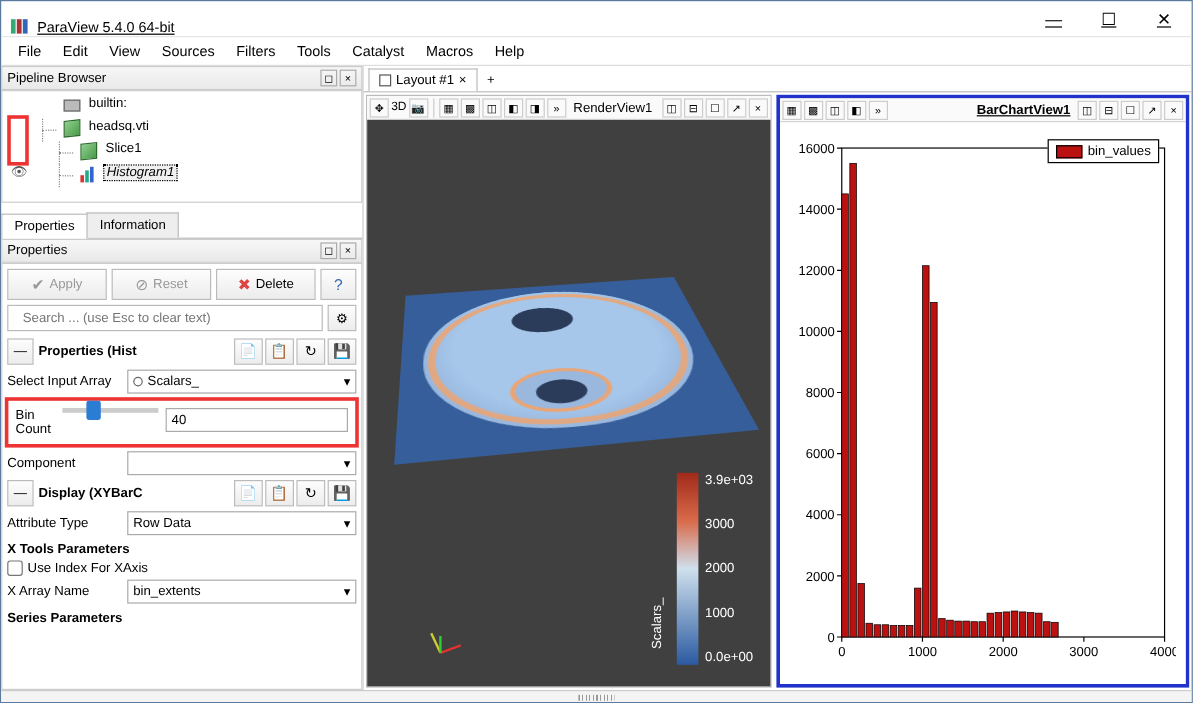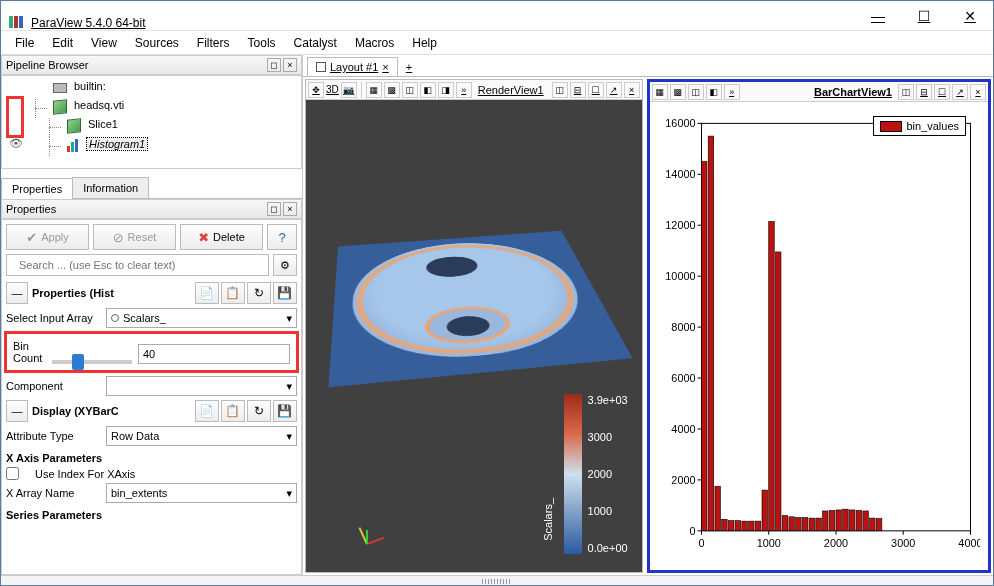--- a/index.html
+++ b/index.html
@@ -58,32 +58,32 @@
 .section-head .collapse{ width:22px;height:22px;border:1px solid #bbb;background:linear-gradient(#fdfdfd,#ececec);display:flex;align-items:center;justify-content:center;cursor:pointer;}
 .section-head .title{ font-weight:bold; flex:1; white-space:nowrap; overflow:hidden;}
 .mini-btns{ display:flex; gap:2px;}
 .mini-btn{ width:24px;height:22px;border:1px solid #bbb;background:linear-gradient(#fdfdfd,#ececec);display:flex;align-items:center;justify-content:center;cursor:pointer;font-size:12px;}
 
 .form-row{ display:flex; align-items:center; margin:3px 0; font-size:11px;}
 .form-row .lbl{ width:100px; }
 .form-row .combo{ flex:1; height:20px; border:1px solid #aaa; display:flex;align-items:center;padding:0 4px;position:relative;}
 .form-row .combo::after{content:'▾';position:absolute;right:4px;}
 
-.bincount-row{ display:flex;align-items:flex-end;padding:4px;}
+.bincount-row{ display:flex;align-items:flex-start;padding:4px;}
 .bincount-row .lbl{ width:60px;}
 .bincount-row .slider{ flex:0 0 80px; height:4px; background:#ccc; position:relative; margin:0 6px;}
 .bincount-row .slider .thumb{ position:absolute; left:20px; top:-6px; width:12px;height:16px;background:#2b7cd3;border-radius:2px;}
 .bincount-row input{ flex:1; height:20px;border:1px solid #aaa;padding:0 4px;font-size:11px;}
 .bincount-wrap{ border:3px solid #e33; padding:2px; margin:2px -2px;}
 
 .subhead{ font-weight:bold; margin:6px 0 2px 0;}
-.chk-row{ display:flex;align-items:center;gap:16px;margin:3px 0;}
-
-
-.right-col { flex:1; display:flex; flex-direction:column;text-decoration:underline; }
+.chk-row{ display:flex;align-items:center;gap:4px;margin:3px 0;}
+
+
+.right-col { flex:1; display:flex; flex-direction:column; }
 .layout-tabs{ height:22px; display:flex; align-items:flex-end; border-bottom:1px solid #bbb; padding-left:4px;}
 .ltab{ padding:3px 8px; border:1px solid #bbb; border-bottom:none; font-size:11px; display:flex;align-items:center;gap:4px; background:#fff;cursor:pointer;}
 .ltab .sq{ width:10px;height:10px;border:1px solid #555;}
 .ltab.add{ border:none;background:none;}
 
 .views-row{ flex:1; display:flex; }
 .view{ flex:1; display:flex; flex-direction:column; border:1px solid #bbb; margin:2px;}
 .view-toolbar{ height:20px; border-bottom:1px solid #ccc; display:flex;align-items:center; padding:0 2px; font-size:10px; gap:2px; background:#fafafa;}
 .vtool{ width:16px;height:16px;border:1px solid #ccc;display:flex;align-items:center;justify-content:center;font-size:9px;cursor:pointer;}
 .view-title{ margin:0 4px; font-size:11px;}
@@ -294,21 +294,21 @@
           </div>
         </div>
 
         <div class="form-row">
           <span class="lbl">Attribute Type</span>
           <div class="combo">
               <span>Row Data</span>
             </div>
         </div>
 
-        <div class="subhead">X Axis Parameters</div>
+        <div class="subhead">X Tools Parameters</div>
         <div class="chk-row">
           <input type="checkbox" style="">
           <span>Use Index For XAxis</span>
         </div>
         <div class="form-row">
           <span class="lbl">X Array Name</span>
           <div class="combo">
               <span>bin_extents</span>
             </div>
         </div>

